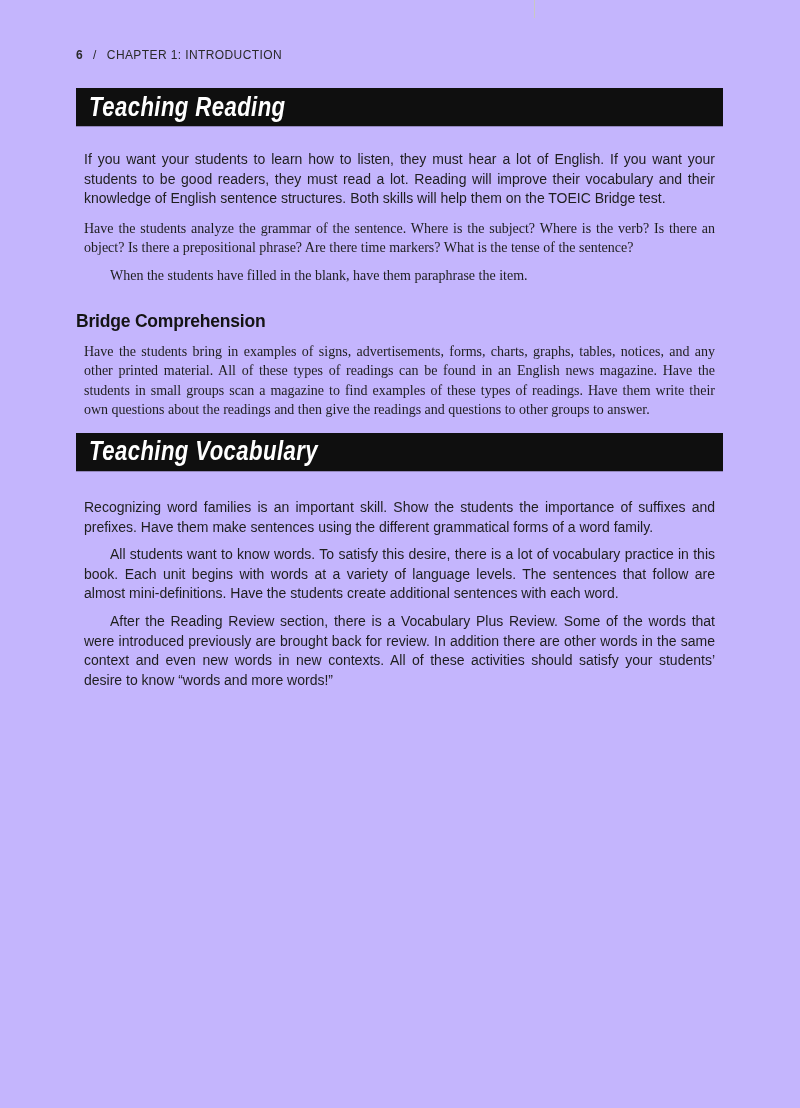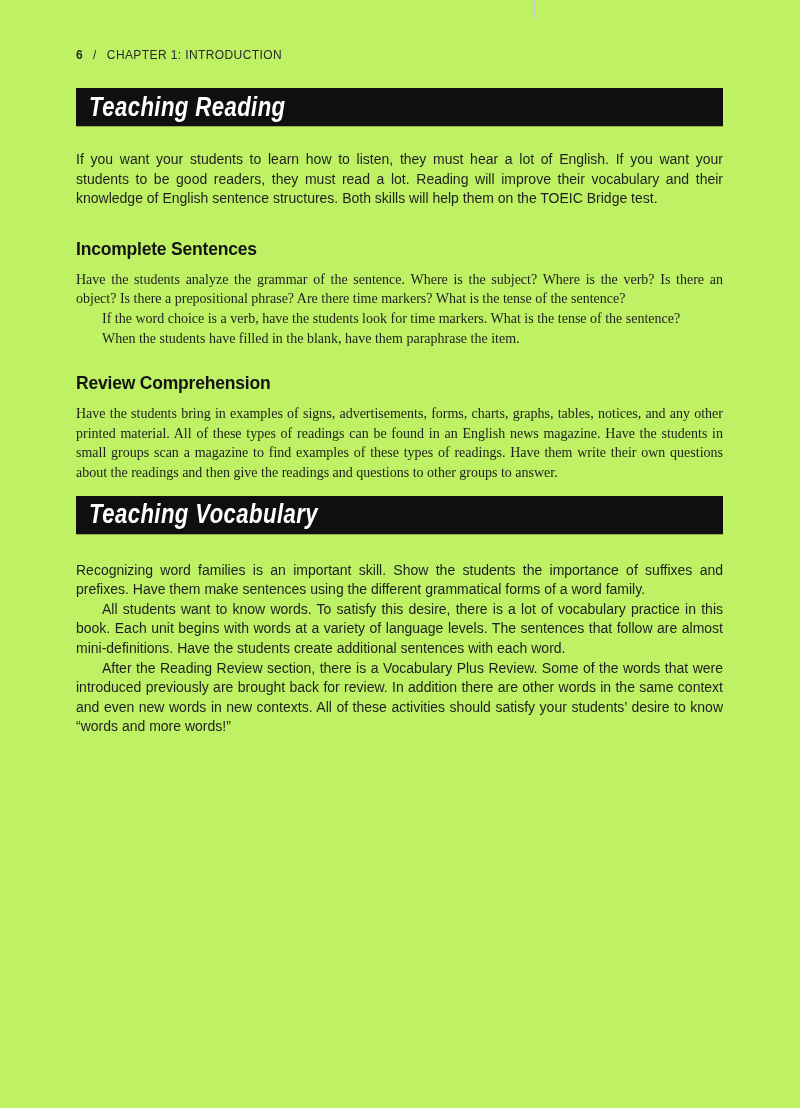--- a/index.html
+++ b/index.html
@@ -10,21 +10,21 @@
     width: 800px;
     height: 1108px;
     background: #f4f4f2;
     font-family: "Liberation Sans", "DejaVu Sans", sans-serif;
   }
   .page {
     position: relative;
     box-sizing: border-box;
     width: 800px;
     height: 1108px;
-    background: #bef264;
+    background: #c4b5fd;
     padding: 48px 77px 0 76px;
     overflow: hidden;
     color: #1e1e1e;
   }
   .scan-fold {
     position: absolute;
     top: 0;
     left: 534px;
     width: 1px;
     height: 18px;
@@ -66,21 +66,21 @@
   .banner.second {
     margin-top: 13px;
   }
   .bodyblock {
     font-size: 14px;
     line-height: 19.6px;
     text-align: justify;
     color: #1e1e1e;
   }
   .bodyblock p {
-    margin: 0;
+    margin: 8px;
     padding: 0;
   }
   .bodyblock p:not(:first-child) {
     text-indent: 26px;
   }
   .intro-block {
     margin-top: 24px;
   }
   .subheading {
     margin: 0;
@@ -113,28 +113,26 @@
   </div>
 
   <div class="banner">
     <span class="banner-label">Teaching Reading</span>
   </div>
 
   <div class="bodyblock intro-block">
     <p>If you want your students to learn how to listen, they must hear a lot of English. If you want your students to be good readers, they must read a lot. Reading will improve their vocabulary and their knowledge of English sentence structures. Both skills will help them on the TOEIC Bridge test.</p>
   </div>
 
-  <h2 class="subheading">Incomplete Sentences</h2>
   <div class="bodyblock sub-block">
     <p>Have the students analyze the grammar of the sentence. Where is the subject? Where is the verb? Is there an object? Is there a prepositional phrase? Are there time markers? What is the tense of the sentence?</p>
-    <p>If the word choice is a verb, have the students look for time markers. What is the tense of the sentence?</p>
     <p>When the students have filled in the blank, have them paraphrase the item.</p>
   </div>
 
-  <h2 class="subheading second">Review Comprehension</h2>
+  <h2 class="subheading second">Bridge Comprehension</h2>
   <div class="bodyblock sub-block">
     <p>Have the students bring in examples of signs, advertisements, forms, charts, graphs, tables, notices, and any other printed material. All of these types of readings can be found in an English news magazine. Have the students in small groups scan a magazine to find examples of these types of readings. Have them write their own questions about the readings and then give the readings and questions to other groups to answer.</p>
   </div>
 
   <div class="banner second">
     <span class="banner-label">Teaching Vocabulary</span>
   </div>
 
   <div class="bodyblock vocab-block">
     <p>Recognizing word families is an important skill. Show the students the importance of suffixes and prefixes. Have them make sentences using the different grammatical forms of a word family.</p>

